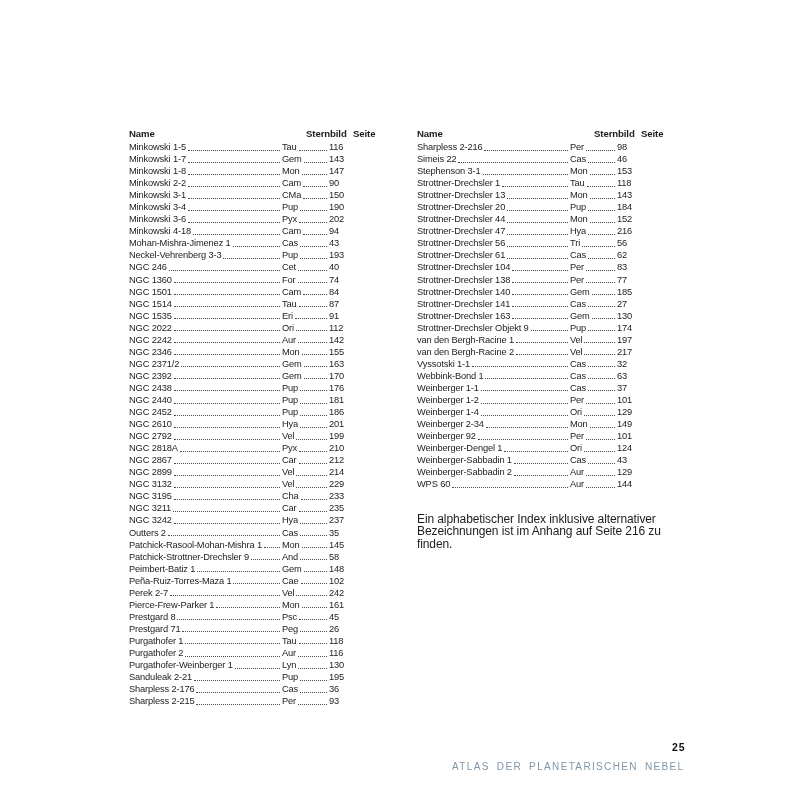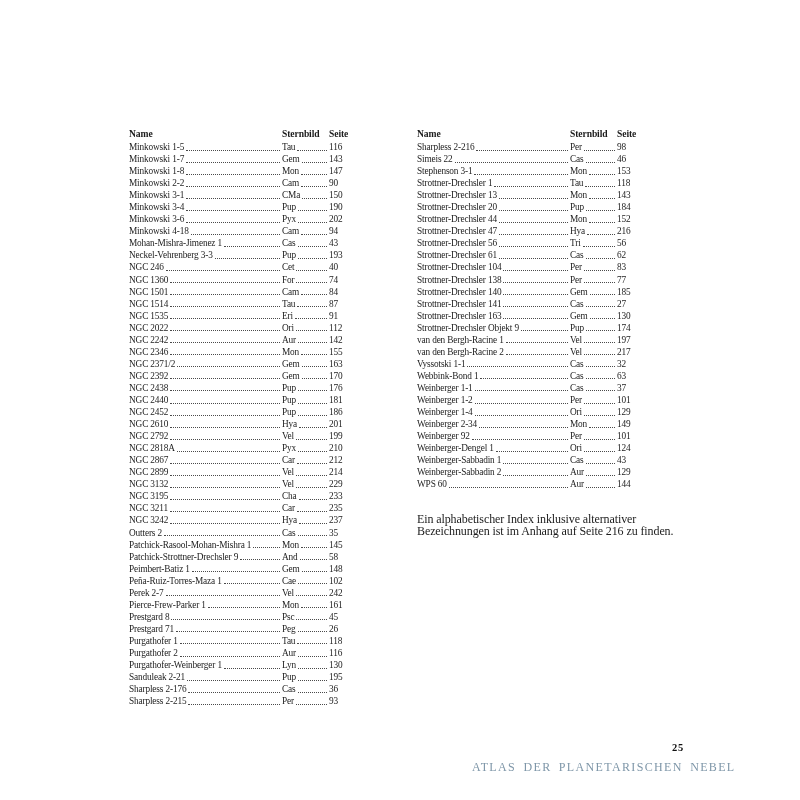--- a/index.html
+++ b/index.html
@@ -6,38 +6,38 @@
     --text: #1c1c1c;
     --footer-title: #7e96a8;
   }
   html, body { margin: 0; padding: 0; background: #ffffff; }
   .page {
     position: relative;
     width: 800px;
     height: 800px;
     background: #ffffff;
     color: var(--text);
-    font-family: Liberation Serif, serif;
+    font-family: Liberation Sans, sans-serif;
     overflow: hidden;
   }
   .index-col { position: absolute; top: 127px; width: 218px; }
   #col-left  { left: 129px; }
   #col-right { left: 417px; }
 
   .hdr {
     display: flex;
     font-weight: bold;
     font-size: 9.6px;
     line-height: 13px;
     height: 14px;
     letter-spacing: -0.1px;
     white-space: nowrap;
   }
   .hdr .h-name { flex: none; width: 153px; }
-  .hdr .h-sb   { flex: none; width: 47px; }
+  .hdr .h-sb   { flex: none; width: 47px; margin-left: 24px; }
   .hdr .h-pg   { flex: 1; }
 
   .row {
     display: flex;
     align-items: baseline;
     font-size: 9.3px;
     line-height: 12.05px;
     height: 12.05px;
     letter-spacing: -0.15px;
     white-space: nowrap;
@@ -60,23 +60,23 @@
     left: 417px;
     top: 513px;
     width: 280px;
     font-size: 12px;
     line-height: 12.3px;
     letter-spacing: -0.1px;
   }
 
   .footer-title {
     position: absolute;
-    left: 472px;
+    left: 452px;
     top: 761.5px;
-    font-size: 12px;
+    font-size: 10px;
     line-height: 10px;
     letter-spacing: 1.35px;
     word-spacing: 3px;
     color: var(--footer-title);
     white-space: nowrap;
   }
   .footer-page {
     position: absolute;
     left: 672px;
     top: 741px;

